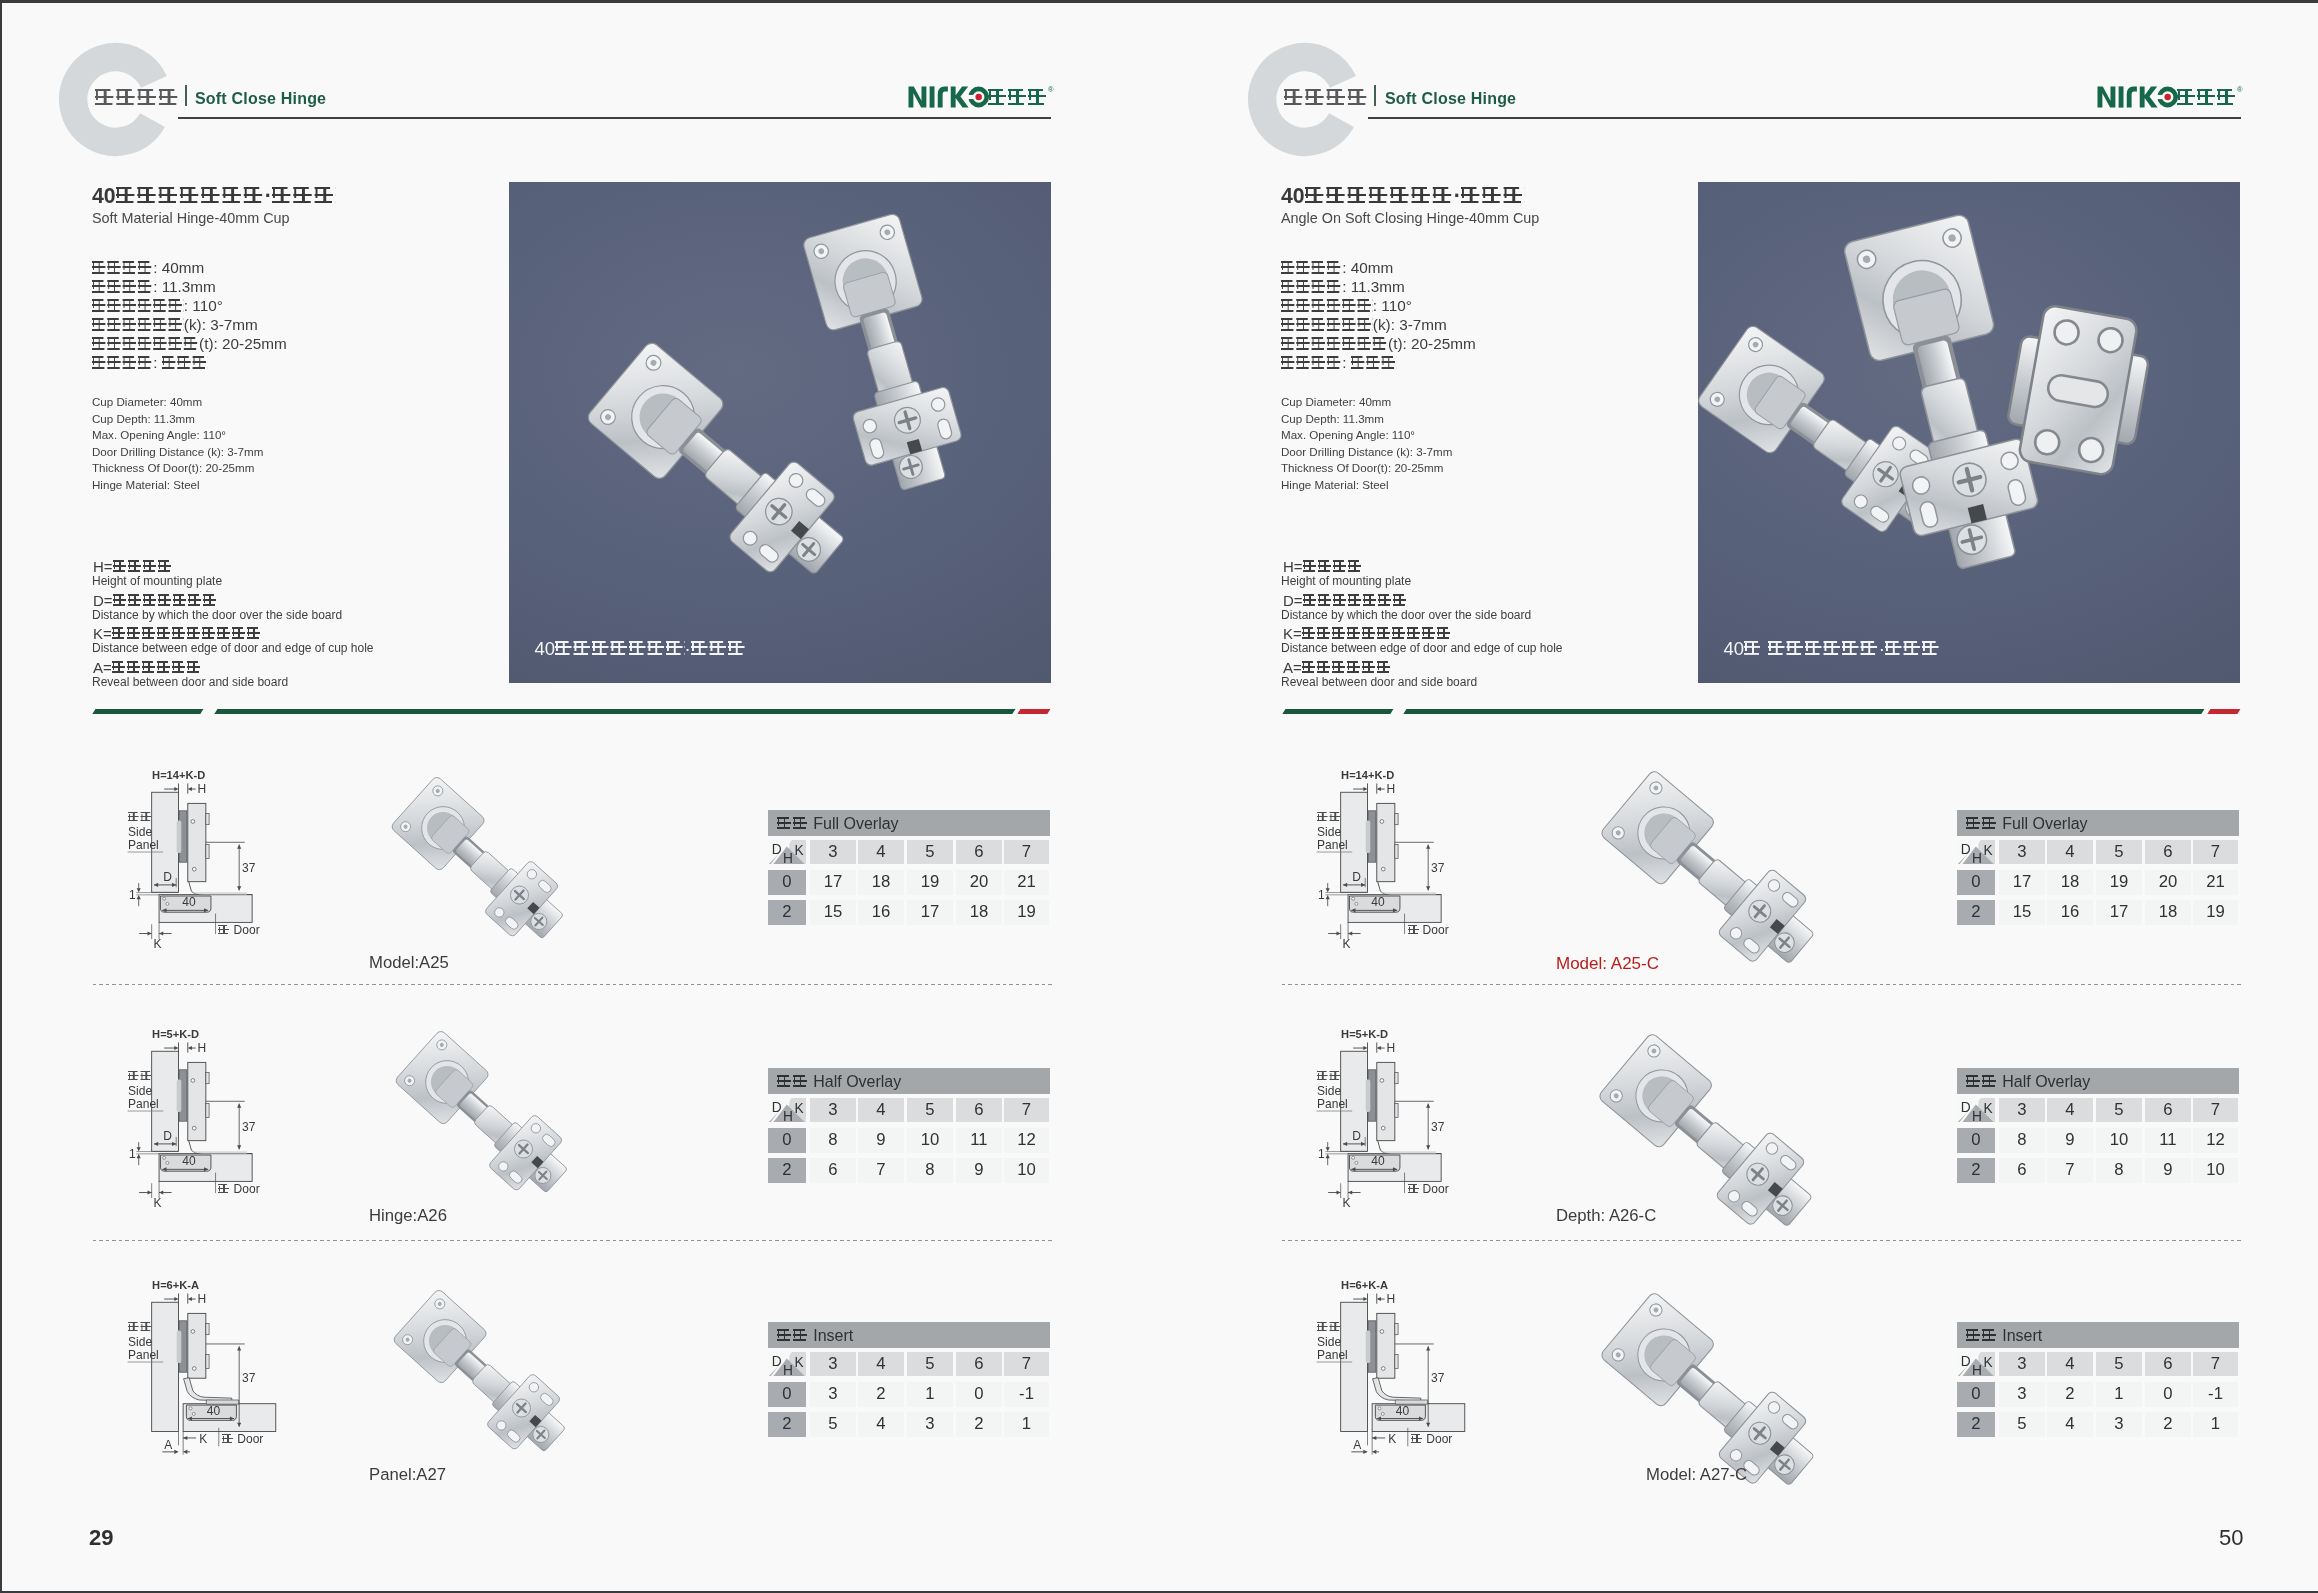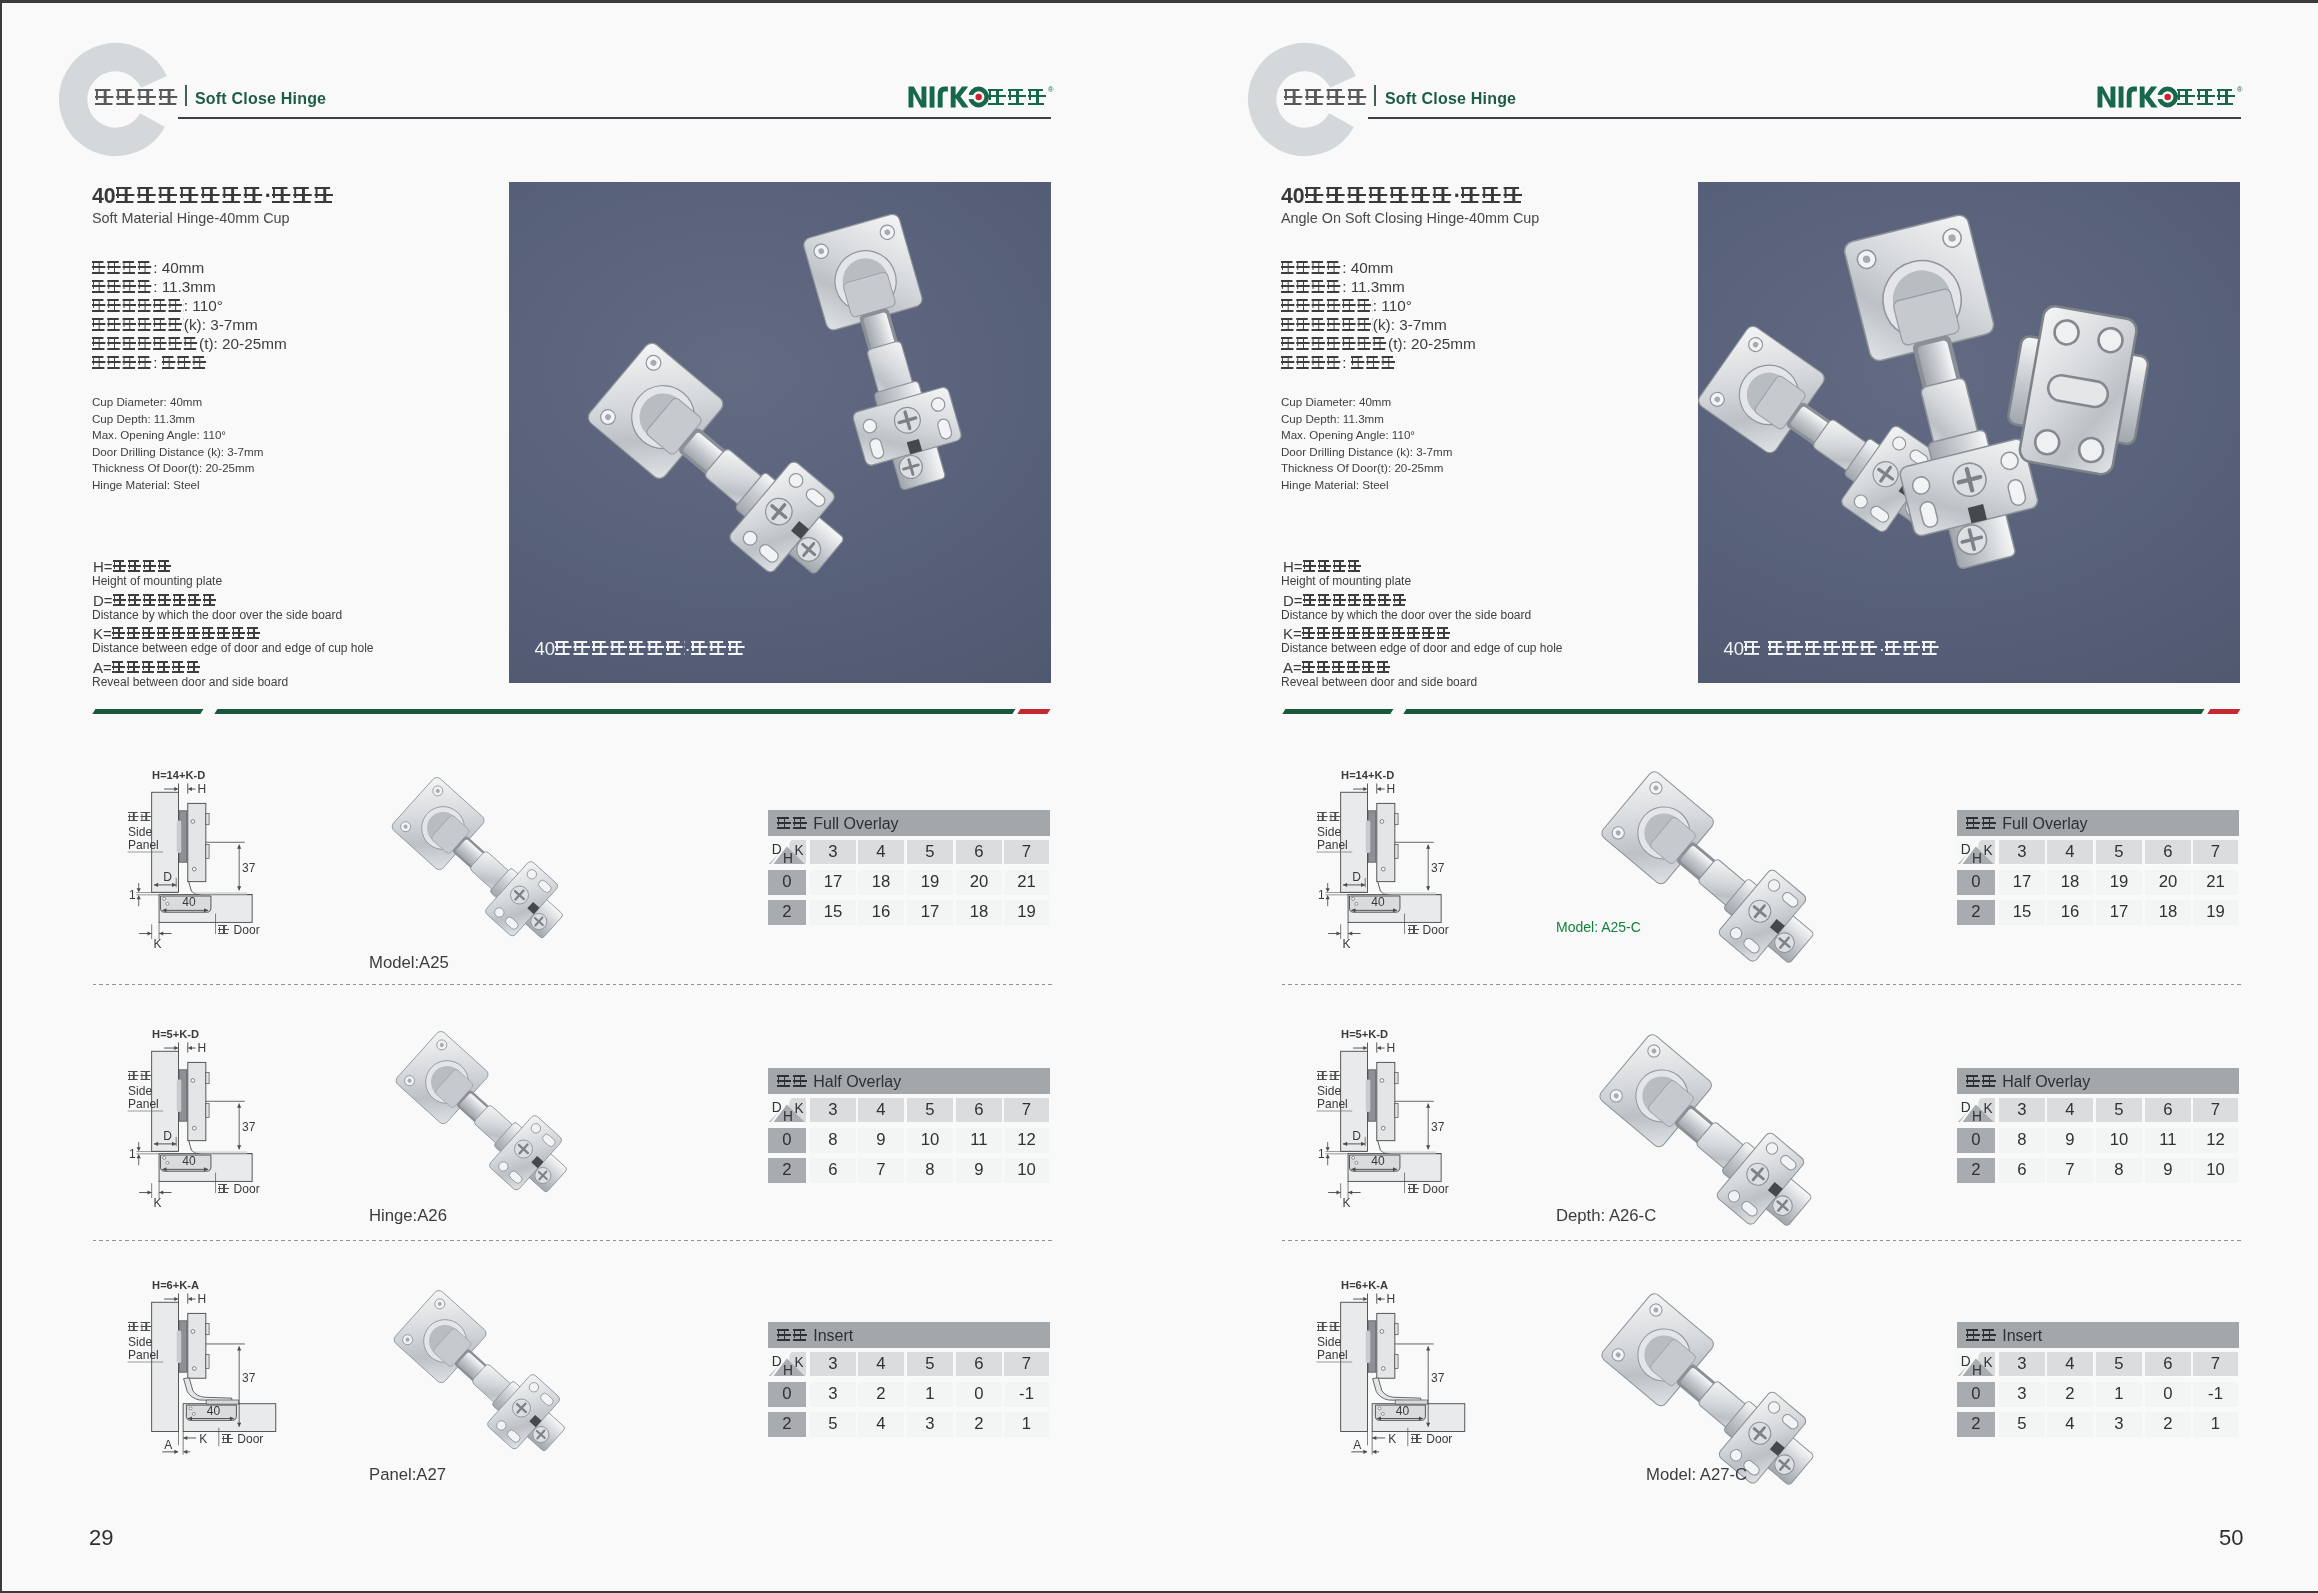--- a/index.html
+++ b/index.html
@@ -462,21 +462,21 @@
     <div style="position:absolute;left:188px;top:60px;width:46px;height:24.6px;background:#f3f4f4;font-size:16.7px;color:#303234;text-align:center;line-height:24.6px">0</div>
     <div style="position:absolute;left:236px;top:60px;width:45px;height:24.6px;background:#f3f4f4;font-size:16.7px;color:#303234;text-align:center;line-height:24.6px">-1</div>
     <div style="position:absolute;left:0;top:90px;width:38px;height:24.6px;background:#a8abaf;font-size:16.7px;color:#2f3133;text-align:center;line-height:24.6px">2</div>
     <div style="position:absolute;left:42px;top:90px;width:46px;height:24.6px;background:#f3f4f4;font-size:16.7px;color:#303234;text-align:center;line-height:24.6px">5</div>
     <div style="position:absolute;left:90px;top:90px;width:46px;height:24.6px;background:#f3f4f4;font-size:16.7px;color:#303234;text-align:center;line-height:24.6px">4</div>
     <div style="position:absolute;left:139px;top:90px;width:46px;height:24.6px;background:#f3f4f4;font-size:16.7px;color:#303234;text-align:center;line-height:24.6px">3</div>
     <div style="position:absolute;left:188px;top:90px;width:46px;height:24.6px;background:#f3f4f4;font-size:16.7px;color:#303234;text-align:center;line-height:24.6px">2</div>
     <div style="position:absolute;left:236px;top:90px;width:45px;height:24.6px;background:#f3f4f4;font-size:16.7px;color:#303234;text-align:center;line-height:24.6px">1</div>
   </div>
 
-<div style="position:absolute;left:89px;top:1527px;font-size:22px;line-height:1;color:#2f3032;font-weight:400;white-space:nowrap;">29</div>
+<div style="position:absolute;left:89px;top:1527px;font-size:22px;line-height:1;color:#2f3032;font-weight:700;white-space:nowrap;">29</div>
 
 <svg style="position:absolute;left:1245px;top:40px" width="119" height="119" viewBox="0 0 256 256">
     <g transform="rotate(29 128 128)">
       <circle cx="128" cy="128" r="91" fill="none" stroke="#d4d8da" stroke-width="61" stroke-dasharray="486 86"></circle>
     </g>
   </svg>
 
 <div style="position:absolute;left:1284px;top:87px;font-size:21.3px;line-height:1;color:#58595b;font-weight:700;white-space:nowrap;"><i class="cn " style="width:4em"></i></div>
 
 <div style="position:absolute;left:1374px;top:85px;width:1.9px;height:21.3px;background:#44604f"></div>
@@ -823,21 +823,21 @@
           <circle cx="424" cy="-4" r="27" fill="#dde0e3" stroke="#8d9298" stroke-width="2.5"></circle>
           <path d="M406 -4 h36 M424 -22 v36" stroke="#7d8288" stroke-width="7" stroke-linecap="round"></path>
           <rect x="468" y="-16" width="26" height="26" fill="#45494d"></rect>
           <circle cx="520" cy="16" r="24" fill="#dde0e3" stroke="#8d9298" stroke-width="2.5"></circle>
           <path d="M504 16 h32 M520 0 v32" stroke="#7d8288" stroke-width="6" stroke-linecap="round"></path>
         </g>
       </g>
     </g>
   </svg>
 
-<div style="position:absolute;left:1556px;top:920px;font-size:14px;line-height:1;color:#15803d;font-weight:400;white-space:nowrap;">Model: A25-C</div>
+<div style="position:absolute;left:1556px;top:955px;font-size:17px;line-height:1;color:#b91c1c;font-weight:400;white-space:nowrap;">Model: A25-C</div>
 
 <div style="position:absolute;left:1556px;top:1208px;font-size:16.7px;line-height:1;color:#3b3c3e;font-weight:400;white-space:nowrap;">Depth: A26-C</div>
 
 <div style="position:absolute;left:1646px;top:1467px;font-size:16.7px;line-height:1;color:#3b3c3e;font-weight:400;white-space:nowrap;">Model: A27-C</div>
 
 <div style="position:absolute;left:1957px;top:810px;width:282px;height:115px">
     <div style="position:absolute;left:0;top:0;width:282px;height:25.5px;background:#a3a7aa;">
       <div style="position:absolute;left:8.8px;top:5.1px;font-size:16px;color:#2e3134;white-space:nowrap"><i class="cn " style="width:2em"></i> Full Overlay</div>
     </div>
     <div style="position:absolute;left:0;top:30px;width:38px;height:24px;background:#f7f8f8"><svg width="38" height="24" viewBox="0 0 83 52">

